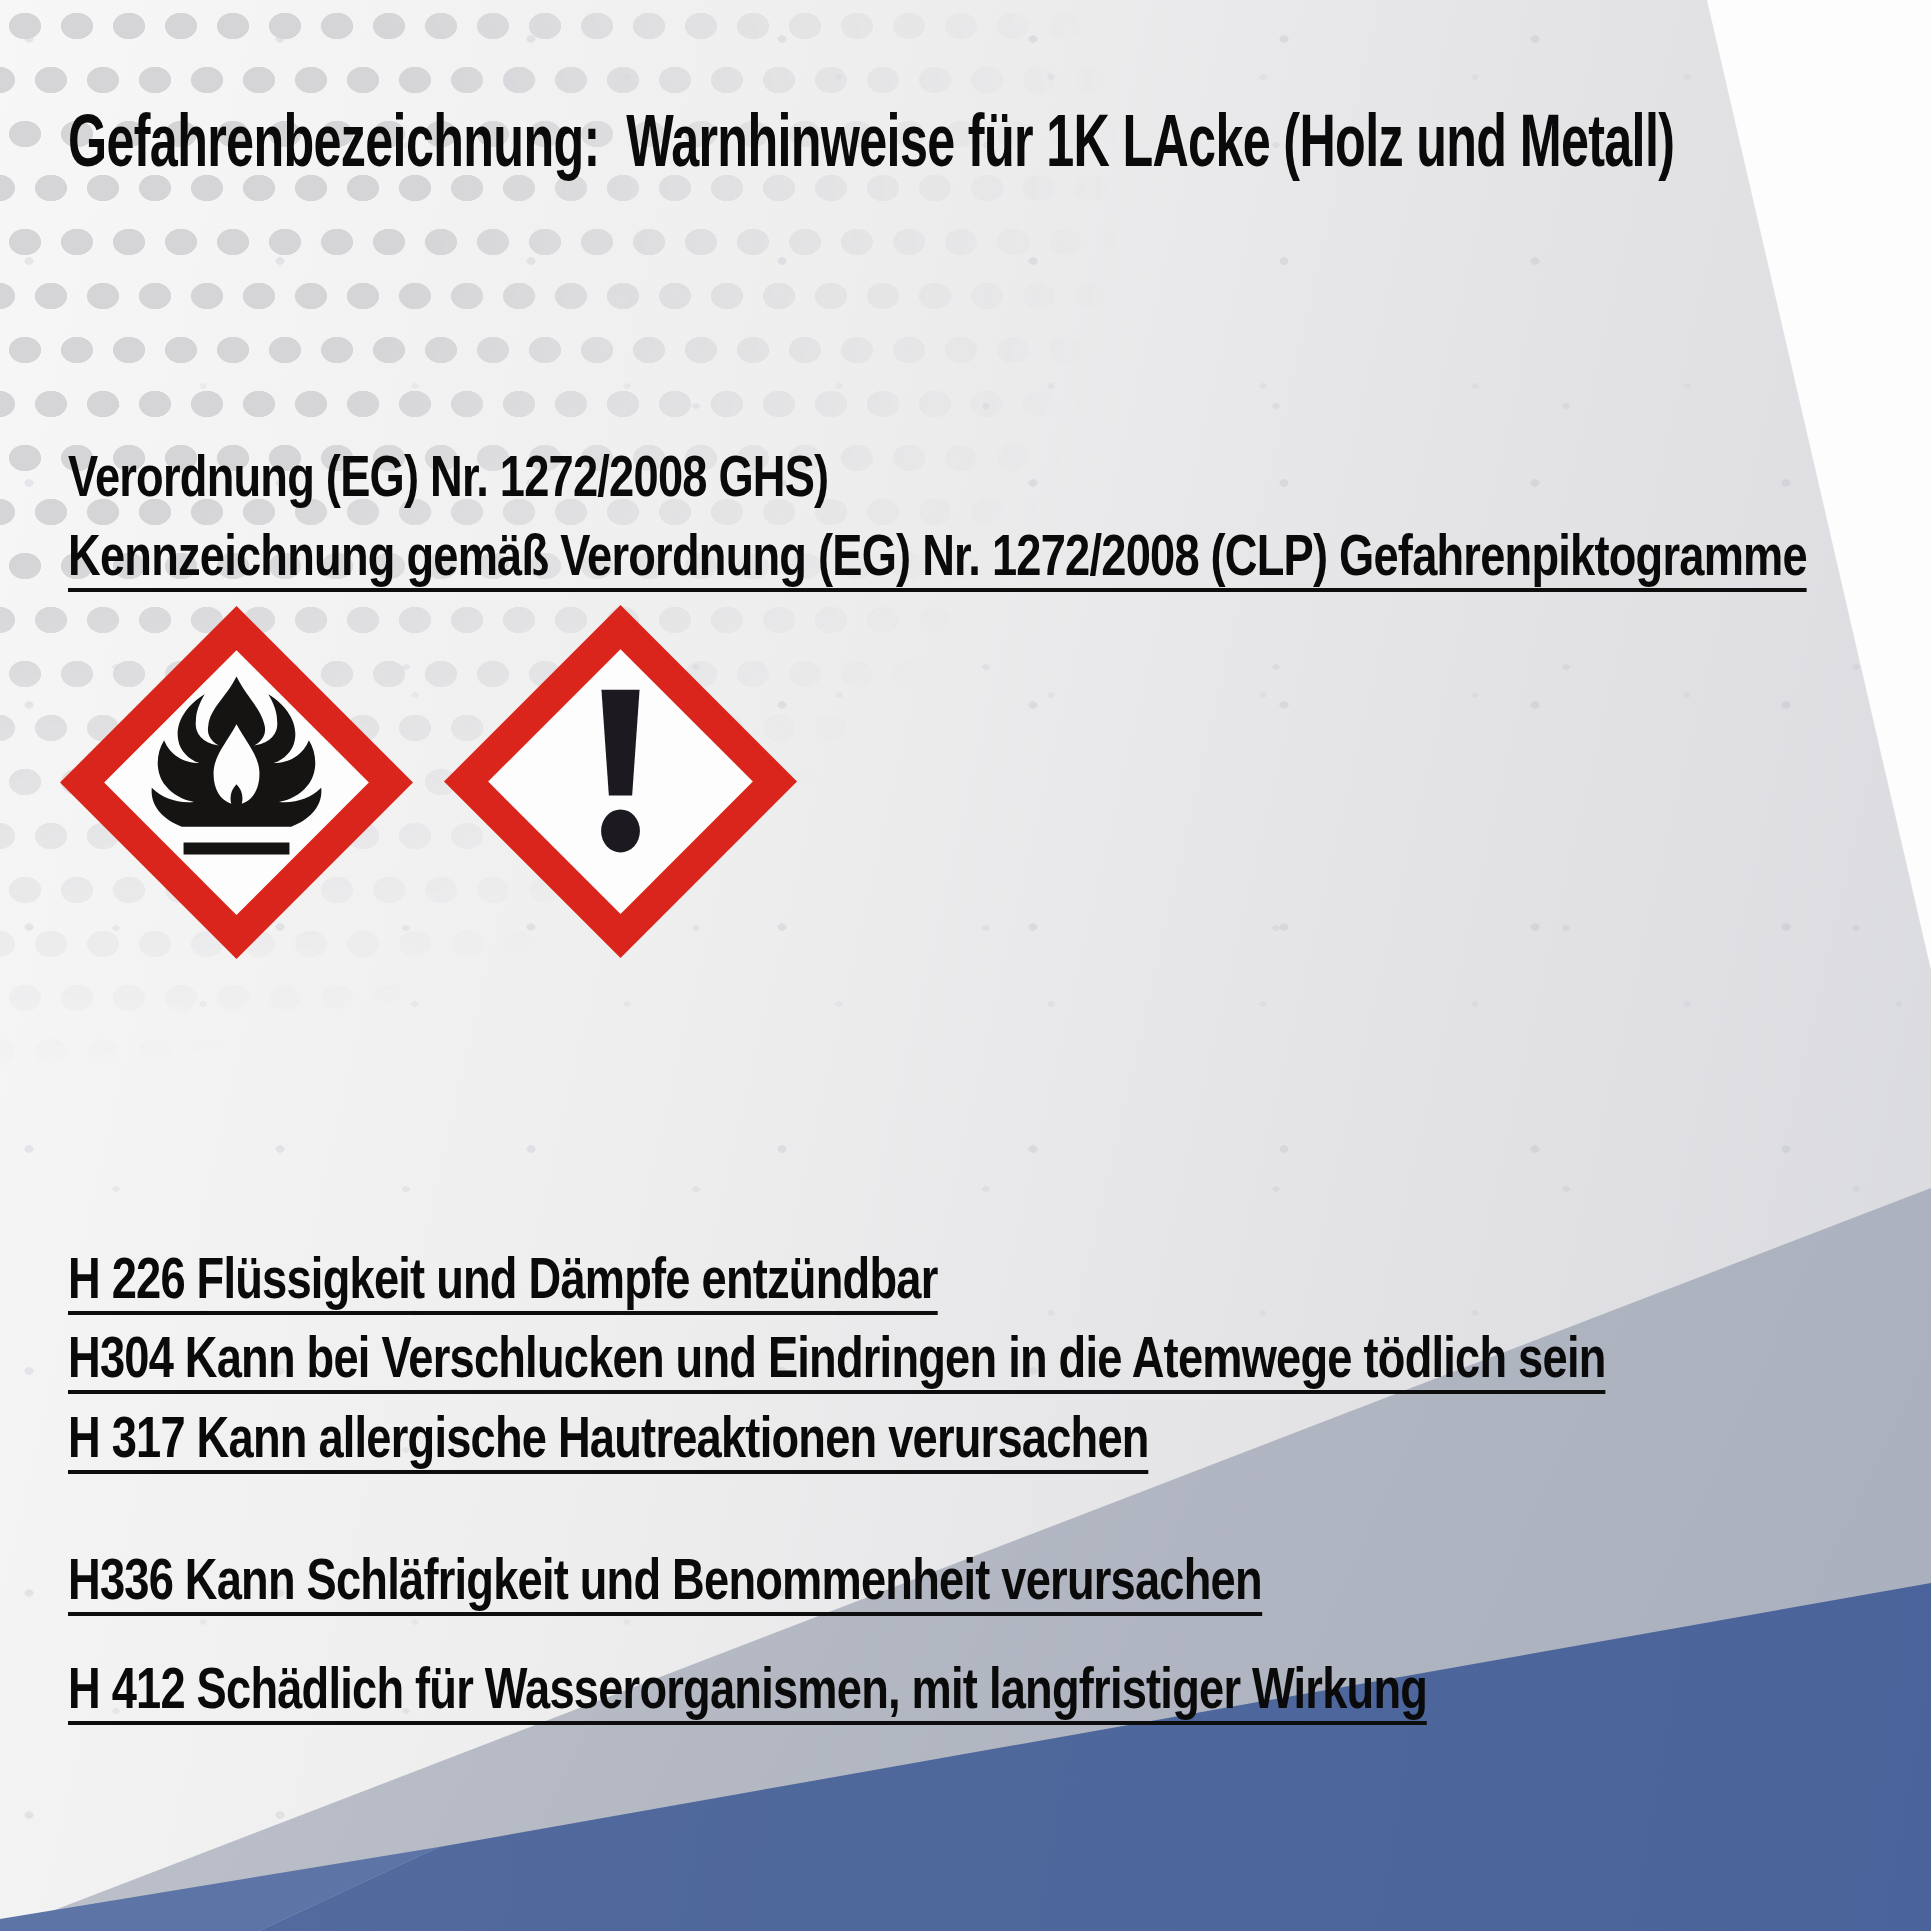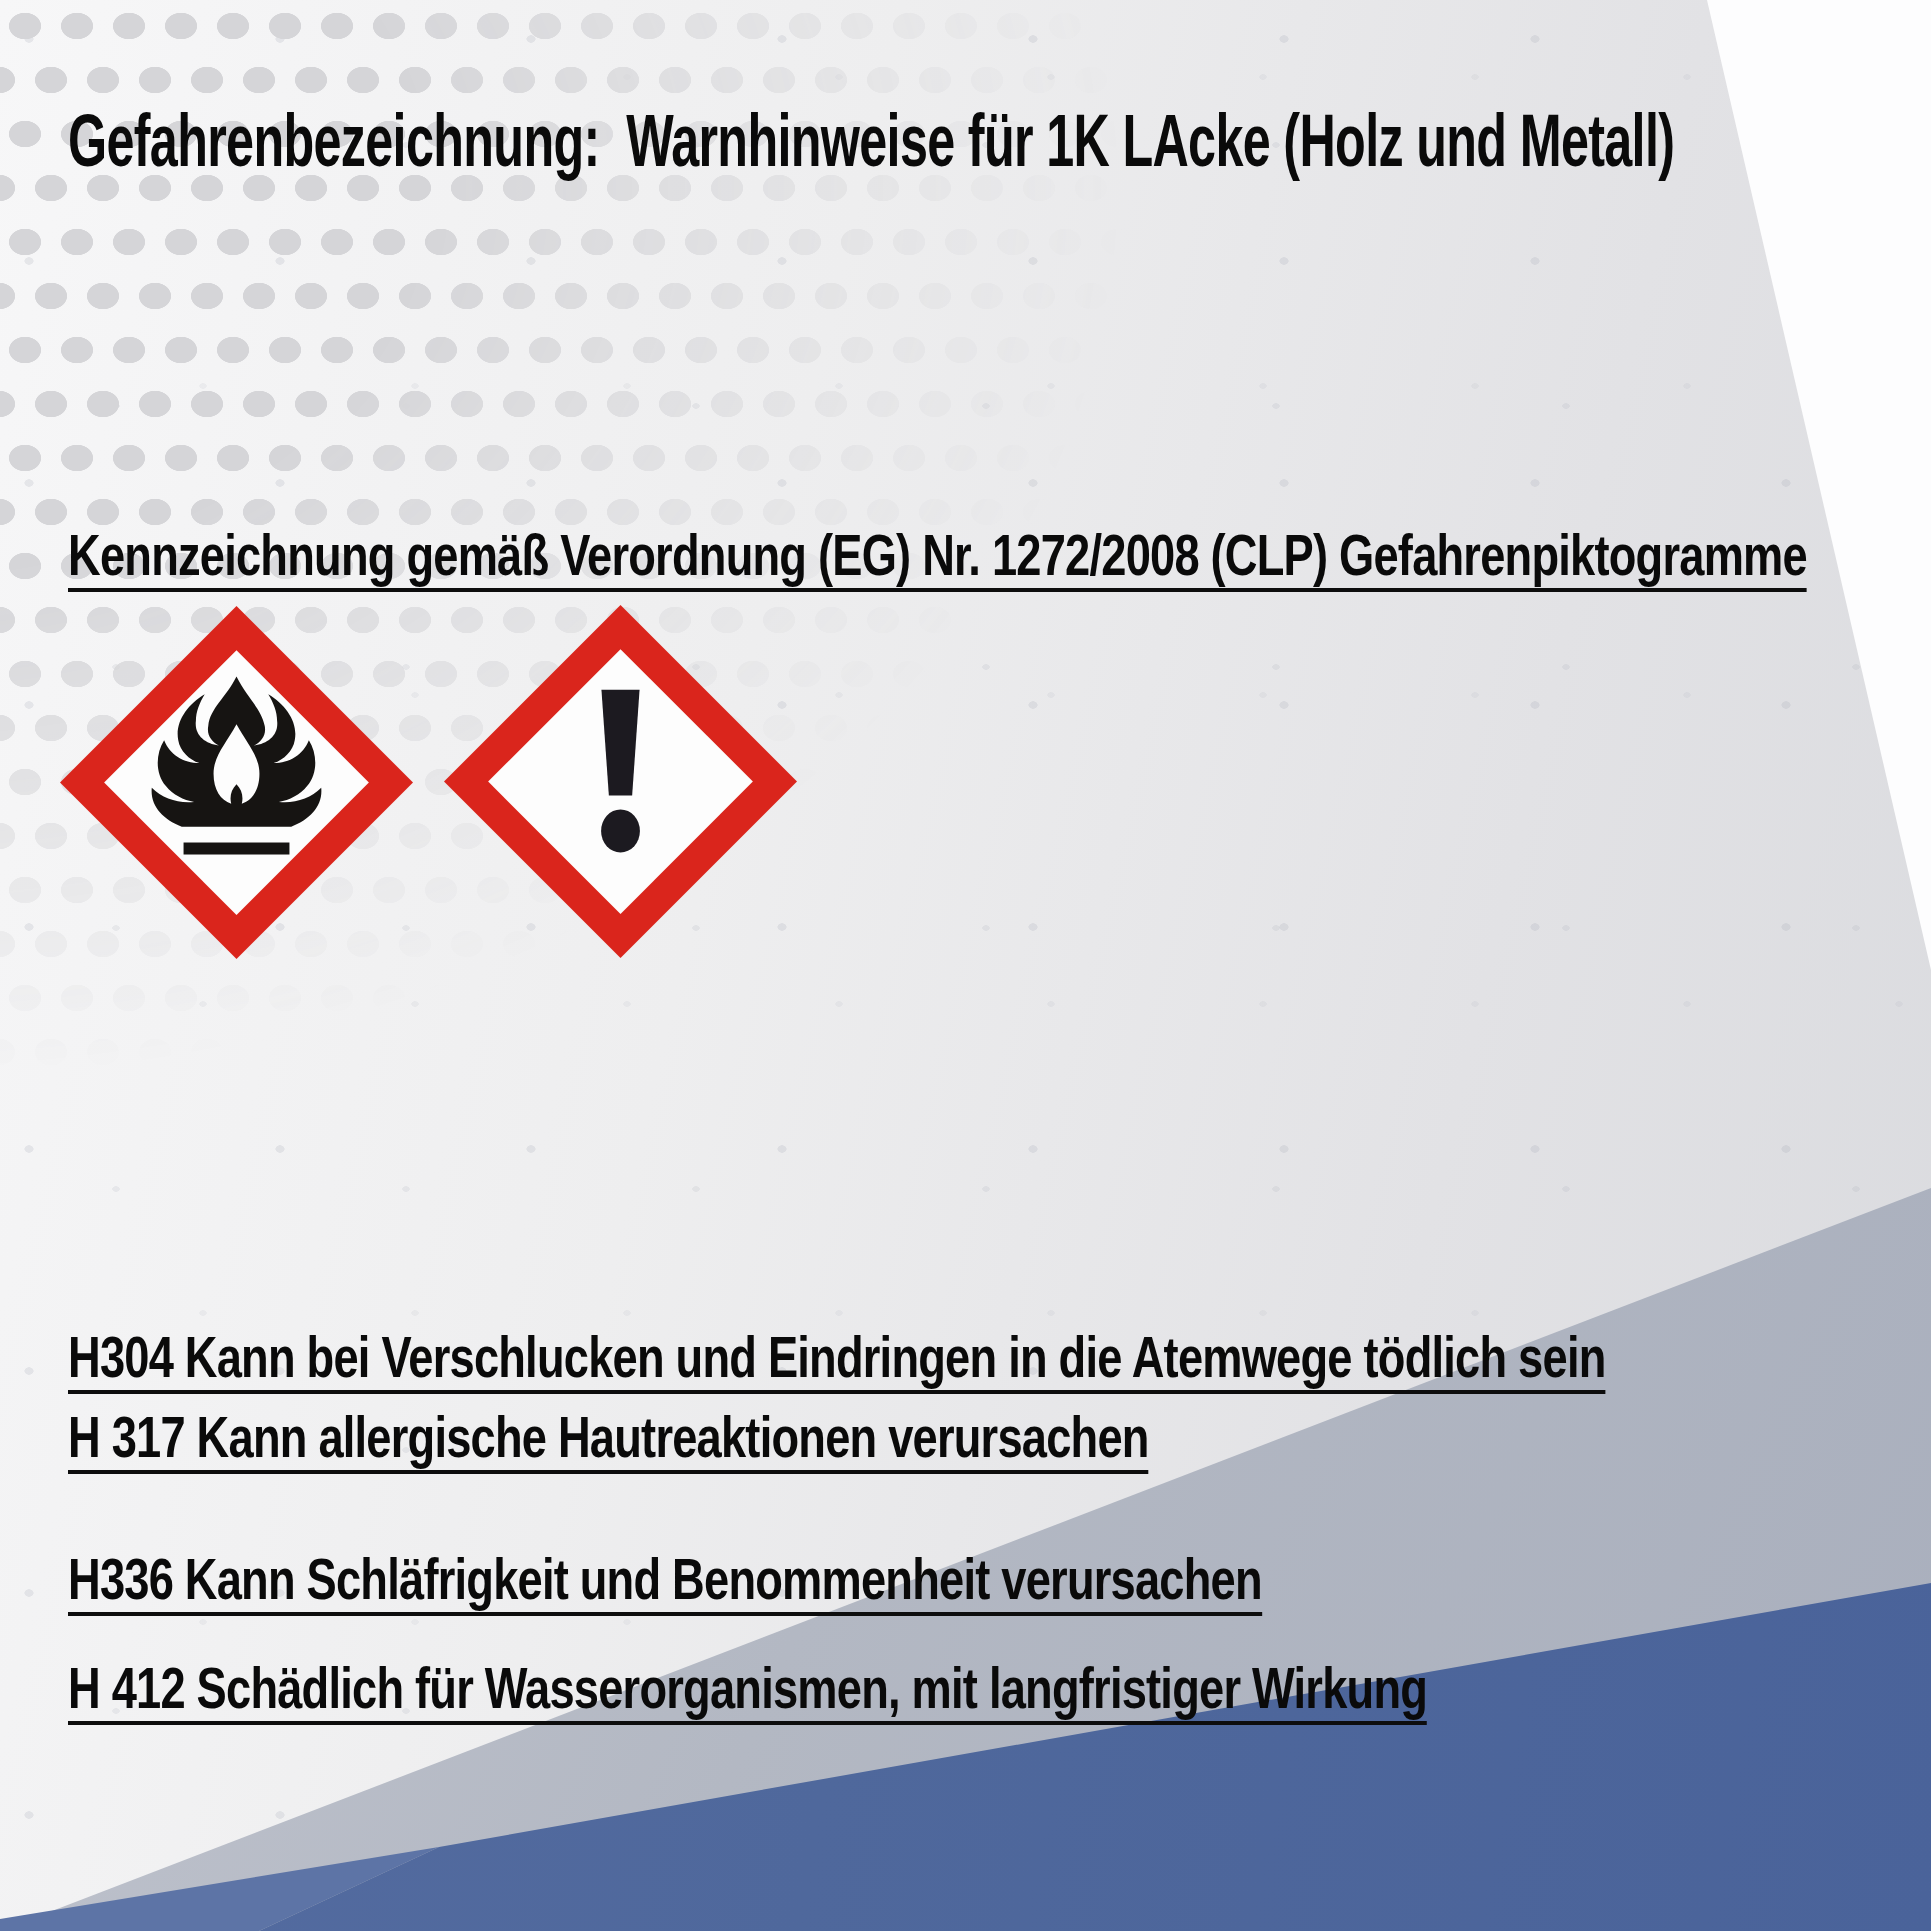--- a/index.html
+++ b/index.html
@@ -69,20 +69,23 @@
   <div id="dotfield"></div>
   <div id="wedge-white"></div>
   <div id="wedge-gray"></div>
   <div id="wedge-blue-light"></div>
   <div id="wedge-blue-dark"></div>
 
   <div class="line" style="top:86px">
     <span class="txt t-title">Gefahrenbezeichnung:  Warnhinweise für 1K LAcke (Holz und Metall)</span>
   </div>
 
+  <div class="line" style="top:429px">
+    <span class="txt t-body">Verordnung (EG) Nr. 1272/2008 GHS)</span>
+  </div>
 
   <div class="line" style="top:508px">
     <span class="txt t-body u">Kennzeichnung gemäß Verordnung (EG) Nr. 1272/2008 (CLP) Gefahrenpiktogramme</span>
   </div>
 
   <svg class="picto" style="left:60px;top:606px" width="353" height="353" viewBox="0 0 100 100">
     <path d="M50 0 L100 50 L50 100 L0 50 Z" fill="#da251c"></path>
     <path d="M50 12.5 L87.5 50 L50 87.5 L12.5 50 Z" fill="#fdfdfd"></path>
     <path fill="#161412" d="
       M50 20
@@ -122,20 +125,23 @@
 
   <svg class="picto" style="left:444px;top:605px" width="353" height="353" viewBox="0 0 100 100">
     <path d="M50 0 L100 50 L50 100 L0 50 Z" fill="#da251c"></path>
     <path d="M50 12.5 L87.5 50 L50 87.5 L12.5 50 Z" fill="#fdfdfd"></path>
     <path fill="#1c1a20" d="M44.6 24 L55.4 24 L53.3 54 L46.7 54 Z"></path>
     <ellipse cx="50" cy="64" rx="5.5" ry="6.1" fill="#1c1a20"></ellipse>
   </svg>
 
 
 
+  <div class="line" style="top:1231px">
+    <span class="txt t-body u">H 226 Flüssigkeit und Dämpfe entzündbar</span>
+  </div>
 
   <div class="line" style="top:1310px">
     <span class="txt t-body u">H304 Kann bei Verschlucken und Eindringen in die Atemwege tödlich sein</span>
   </div>
 
   <div class="line" style="top:1390px">
     <span class="txt t-body u">H 317 Kann allergische Hautreaktionen verursachen</span>
   </div>
 
   <div class="line" style="top:1532px">

